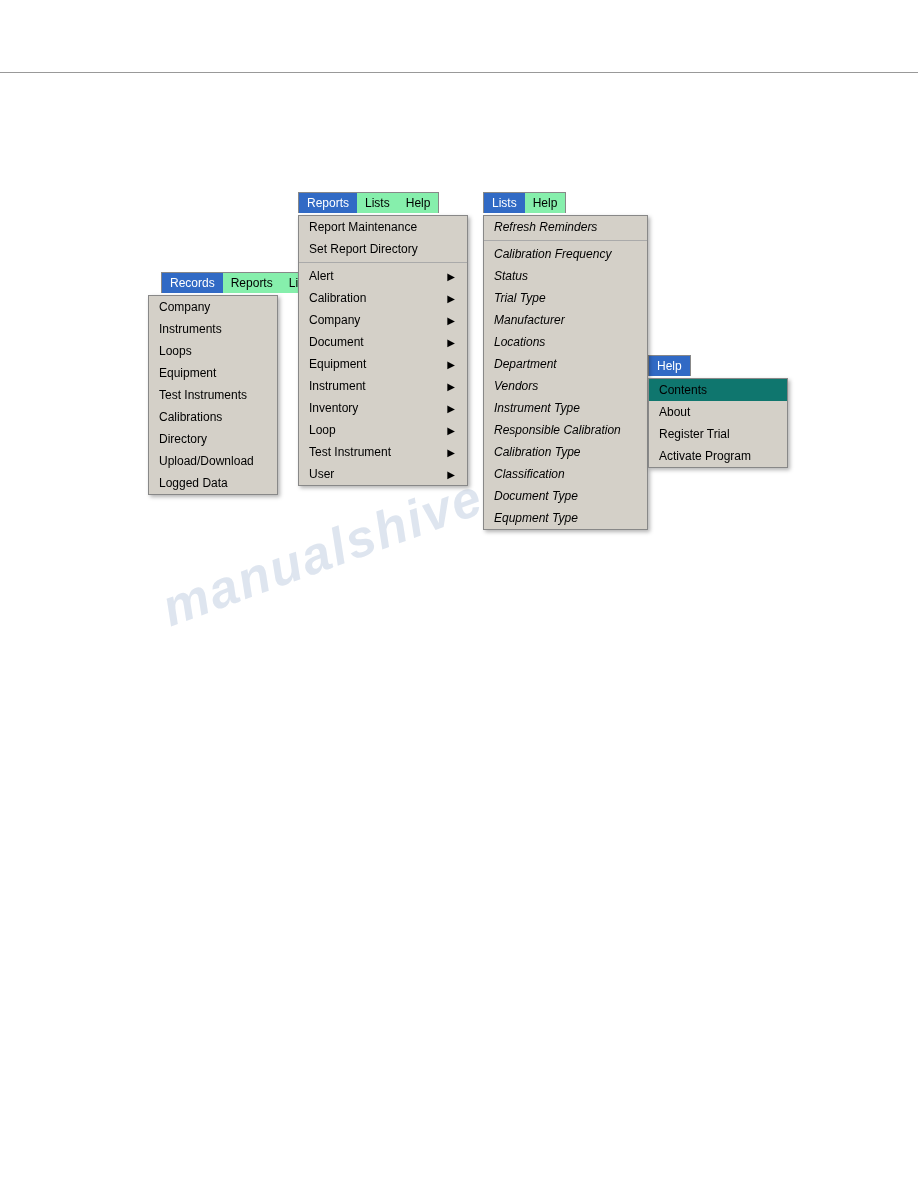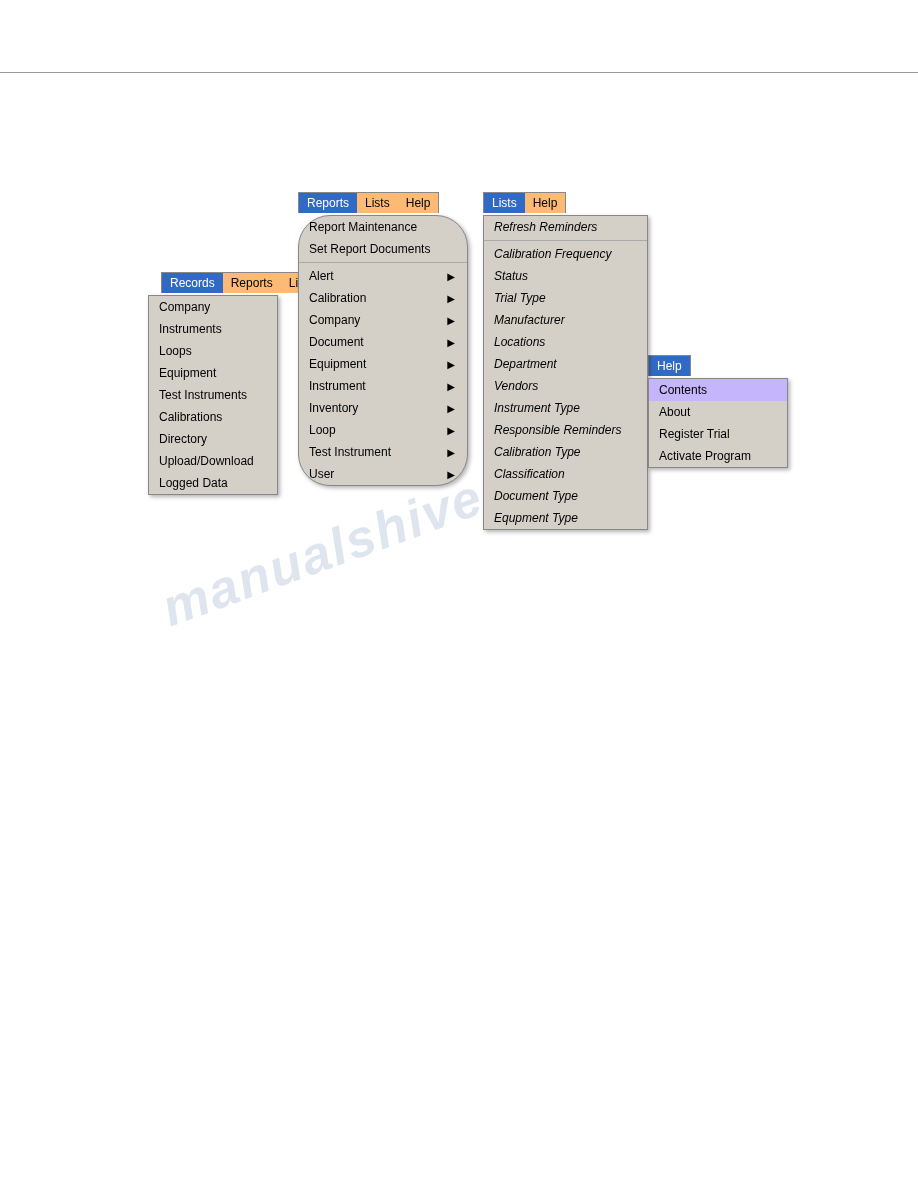--- a/index.html
+++ b/index.html
@@ -37,21 +37,21 @@
       font-weight: bold;
       letter-spacing: 2px;
     }
 
     
     .menubar {
       position: absolute;
       display: flex;
       flex-direction: row;
       align-items: stretch;
-      background: #fdba74;
+      background: #86efac;
       border: 1px solid #888;
       border-bottom: none;
     }
 
     .menubar-item {
       padding: 3px 8px;
       cursor: pointer;
       white-space: nowrap;
       font-size: 12px;
     }
@@ -106,21 +106,20 @@
     
     .reports-menubar {
       top: 192px;
       left: 298px;
     }
 
     .reports-dropdown {
       top: 215px;
       left: 298px;
       min-width: 170px;
-      border-radius: 32px;
     }
 
     
     .lists-menubar {
       top: 192px;
       left: 483px;
     }
 
     .lists-dropdown {
       top: 215px;
@@ -135,21 +134,21 @@
       left: 648px;
     }
 
     .help-dropdown {
       top: 378px;
       left: 648px;
       min-width: 140px;
     }
 
     .highlight-item {
-      background: #c4b5fd;
+      background: #0f766e;
     }
   </style>
 </head>
 <body>
 
 <div class="top-rule"></div>
 
 <div class="watermark">manualshive.com</div>
 
 <div class="menubar records-menubar">
@@ -172,21 +171,21 @@
 </div>
 
 <div class="menubar reports-menubar">
   <div class="menubar-item active">Reports</div>
   <div class="menubar-item">Lists</div>
   <div class="menubar-item">Help</div>
 </div>
 
 <div class="dropdown reports-dropdown">
   <div class="dropdown-item">Report Maintenance</div>
-  <div class="dropdown-item">Set Report Documents</div>
+  <div class="dropdown-item">Set Report Directory</div>
   <div class="dropdown-separator"></div>
   <div class="dropdown-item">Alert <span class="arrow">▶</span></div>
   <div class="dropdown-item">Calibration <span class="arrow">▶</span></div>
   <div class="dropdown-item">Company <span class="arrow">▶</span></div>
   <div class="dropdown-item">Document <span class="arrow">▶</span></div>
   <div class="dropdown-item">Equipment <span class="arrow">▶</span></div>
   <div class="dropdown-item">Instrument <span class="arrow">▶</span></div>
   <div class="dropdown-item">Inventory <span class="arrow">▶</span></div>
   <div class="dropdown-item">Loop <span class="arrow">▶</span></div>
   <div class="dropdown-item">Test Instrument <span class="arrow">▶</span></div>
@@ -202,21 +201,21 @@
   <div class="dropdown-item">Refresh Reminders</div>
   <div class="dropdown-separator"></div>
   <div class="dropdown-item">Calibration Frequency</div>
   <div class="dropdown-item">Status</div>
   <div class="dropdown-item">Trial Type</div>
   <div class="dropdown-item">Manufacturer</div>
   <div class="dropdown-item">Locations</div>
   <div class="dropdown-item">Department</div>
   <div class="dropdown-item">Vendors</div>
   <div class="dropdown-item">Instrument Type</div>
-  <div class="dropdown-item">Responsible Reminders</div>
+  <div class="dropdown-item">Responsible Calibration</div>
   <div class="dropdown-item">Calibration Type</div>
   <div class="dropdown-item">Classification</div>
   <div class="dropdown-item">Document Type</div>
   <div class="dropdown-item">Equpment Type</div>
 </div>
 
 <div class="menubar help-menubar">
   <div class="menubar-item active">Help</div>
 </div>
 

